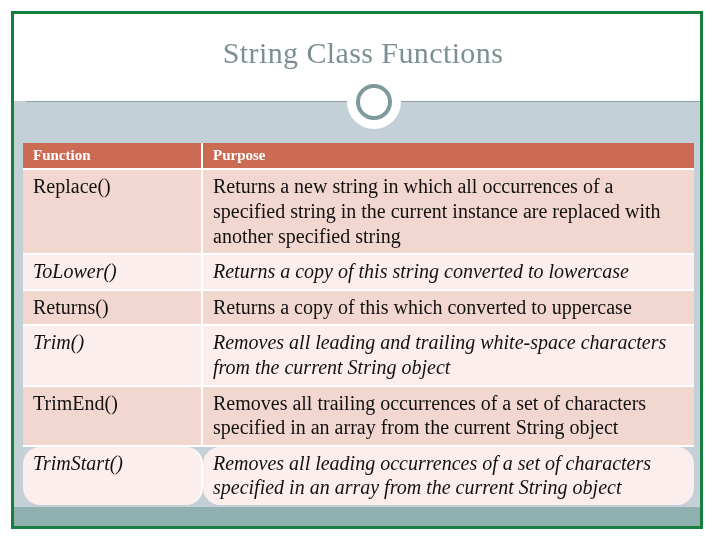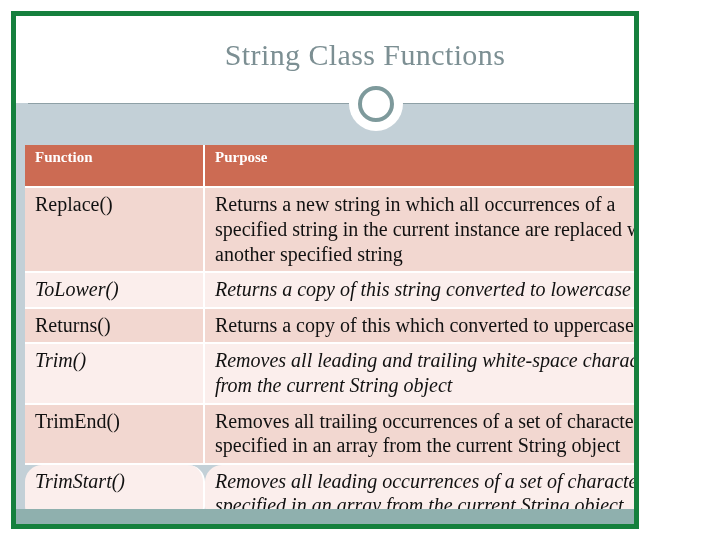--- a/index.html
+++ b/index.html
@@ -12,24 +12,24 @@
     height: 540px;
     overflow: hidden;
     font-family: "Liberation Serif", serif;
   }
 
   
   #slide {
     position: absolute;
     left: 11px;
     top: 11px;
-    width: 628px;
+    width: 692px;
     height: 518px;
     background: #c3d0d7;
-    border: 5px solid #15803d;
+    border: 3px solid #15803d;
     box-sizing: border-box;
     overflow: hidden;
   }
 
   
   #title-band {
     position: absolute;
     left: 0;
     top: 0;
     width: 698px;
@@ -120,21 +120,21 @@
   #functions-table th:last-child,
   #functions-table td:last-child { border-right: none; }
 
   #functions-table thead th {
     background: #cc6b53;
     color: #ffffff;
     font-weight: bold;
     text-align: left;
     font-size: 15px;
     padding-top: 3px;
-    padding-bottom: 20px;
+    padding-bottom: 4px;
   }
 
   #functions-table tbody tr.band-a td { background: #f2d7d0; }
   #functions-table tbody tr.band-b td { background: #fbeeec; font-style: italic; }
   #functions-table tbody tr:last-child td { border-bottom: none; border-radius: 17px; }
 
   .cell-text { display: block; }
 </style>
 </head>
 <body>

